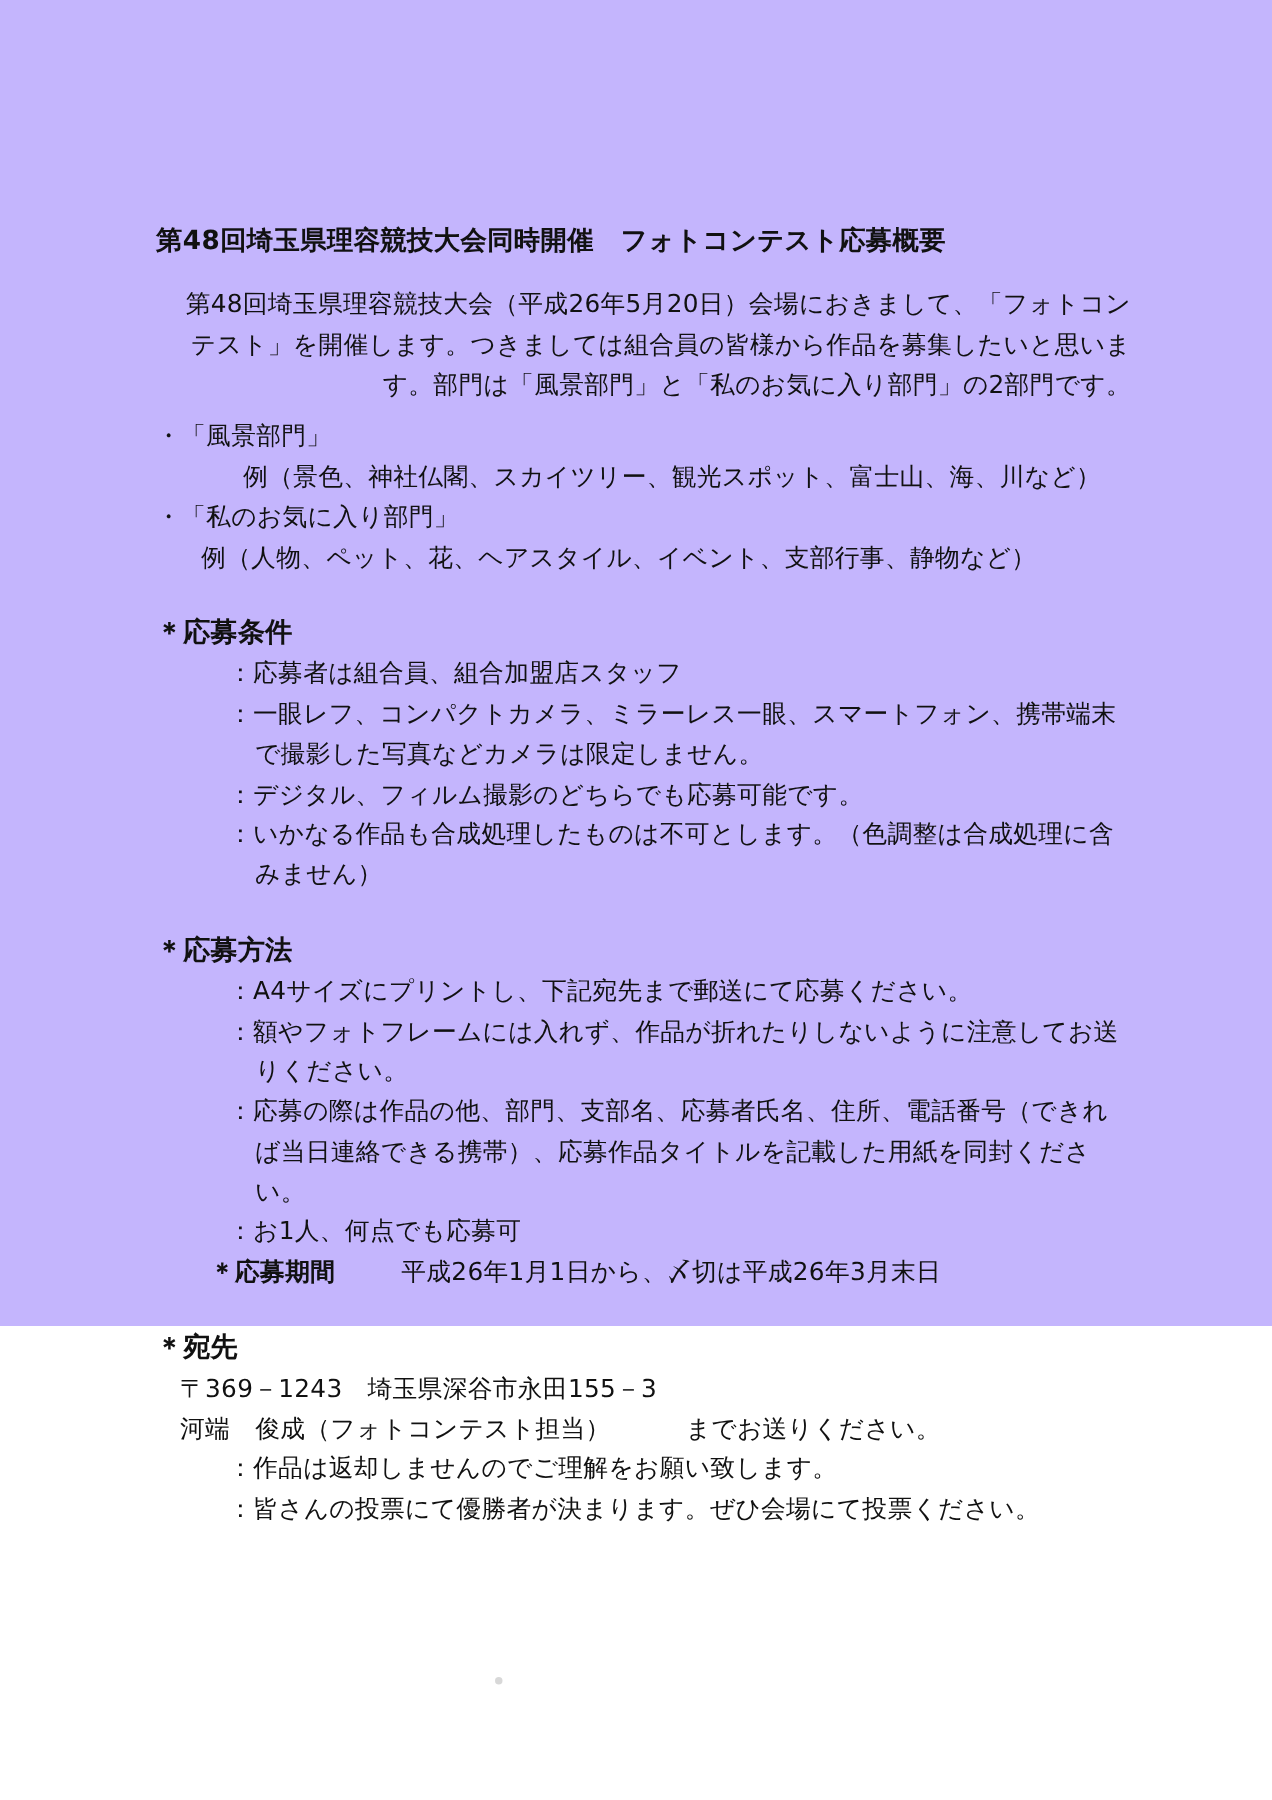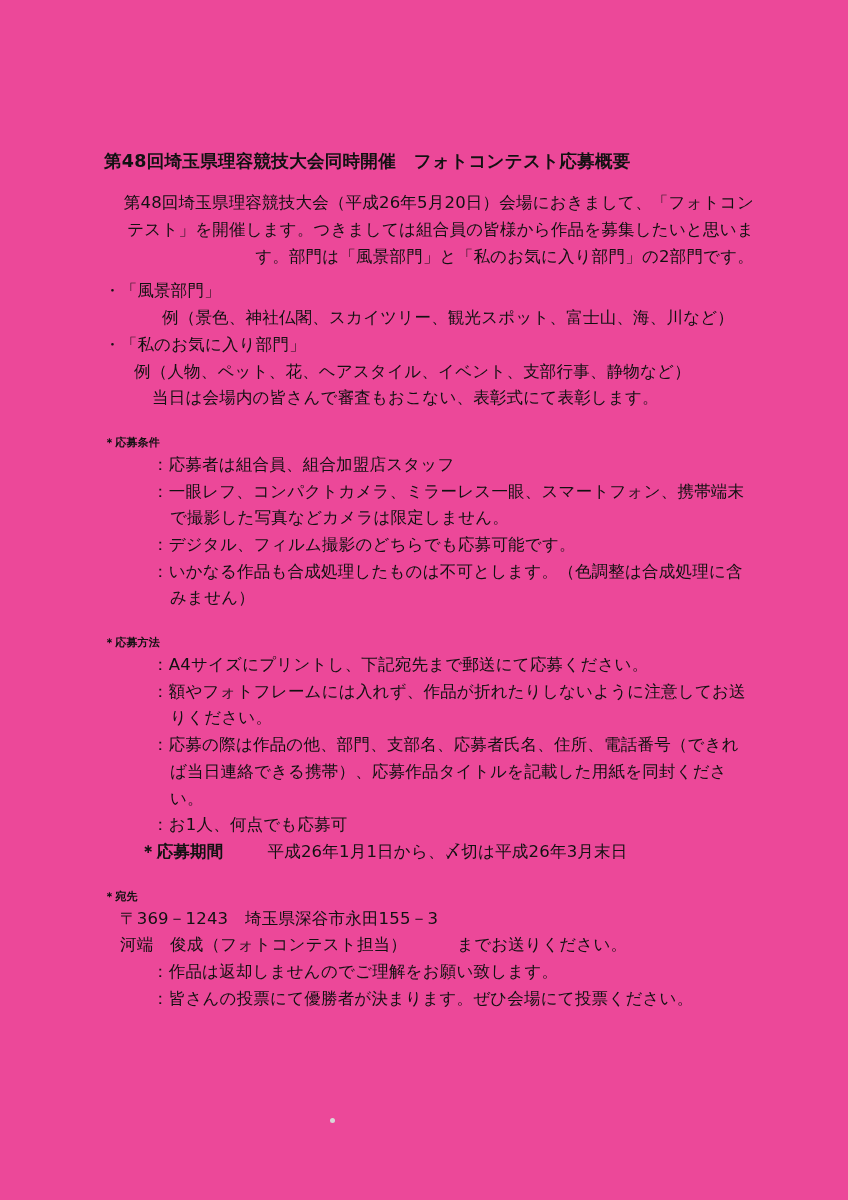--- a/index.html
+++ b/index.html
@@ -12,22 +12,22 @@
     height: 1200px;
     position: relative;
     font-family: "DejaVu Sans", "Liberation Sans", sans-serif;
     color: #111111;
     overflow: hidden;
   }
   .page {
     position: absolute;
     left: 0; top: 0;
     width: 848px;
-    height: 1200px;
-    background: #ec4899;
+    height: 884px;
+    background: #c4b5fd;
   }
   .doc {
     position: absolute;
     left: 104px;
     top: 148px;
     width: 650px;
   }
   .title {
     font-size: 17.5px;
     font-weight: bold;
@@ -54,21 +54,21 @@
   .ex-indent {
     padding-left: 58px;
   }
   .ex-indent-2 {
     padding-left: 30px;
   }
   .ex-indent-3 {
     padding-left: 48px;
   }
   .sec-head {
-    font-size: 11px;
+    font-size: 18px;
     font-weight: bold;
     line-height: 1.62;
     letter-spacing: 0.2px;
   }
   .gap-lg { height: 22px; }
   .gap-sm { height: 6px; }
   .addr-line {
     padding-left: 16px;
   }
   .period-line {
@@ -102,21 +102,20 @@
 
     <p class="para-block indent-1">第48回埼玉県理容競技大会（平成26年5月20日）会場におきまして、「フォトコンテスト」を開催します。つきましては組合員の皆様から作品を募集したいと思います。部門は「風景部門」と「私のお気に入り部門」の2部門です。</p>
 
     <div class="gap-sm"></div>
 
     <p>・「風景部門」</p>
     <p class="ex-indent">例（景色、神社仏閣、スカイツリー、観光スポット、富士山、海、川など）</p>
 
     <p>・「私のお気に入り部門」</p>
     <p class="ex-indent-2">例（人物、ペット、花、ヘアスタイル、イベント、支部行事、静物など）</p>
-    <p class="ex-indent-3">当日は会場内の皆さんで審査もおこない、表彰式にて表彰します。</p>
 
     <div class="gap-lg"></div>
 
     <p class="sec-head">＊応募条件</p>
     <p class="hang-colon">：応募者は組合員、組合加盟店スタッフ</p>
     <p class="hang-colon">：一眼レフ、コンパクトカメラ、ミラーレス一眼、スマートフォン、携帯端末で撮影した写真などカメラは限定しません。</p>
     <p class="hang-colon">：デジタル、フィルム撮影のどちらでも応募可能です。</p>
     <p class="hang-colon">：いかなる作品も合成処理したものは不可とします。（色調整は合成処理に含みません）</p>
 
     <div class="gap-lg"></div>

